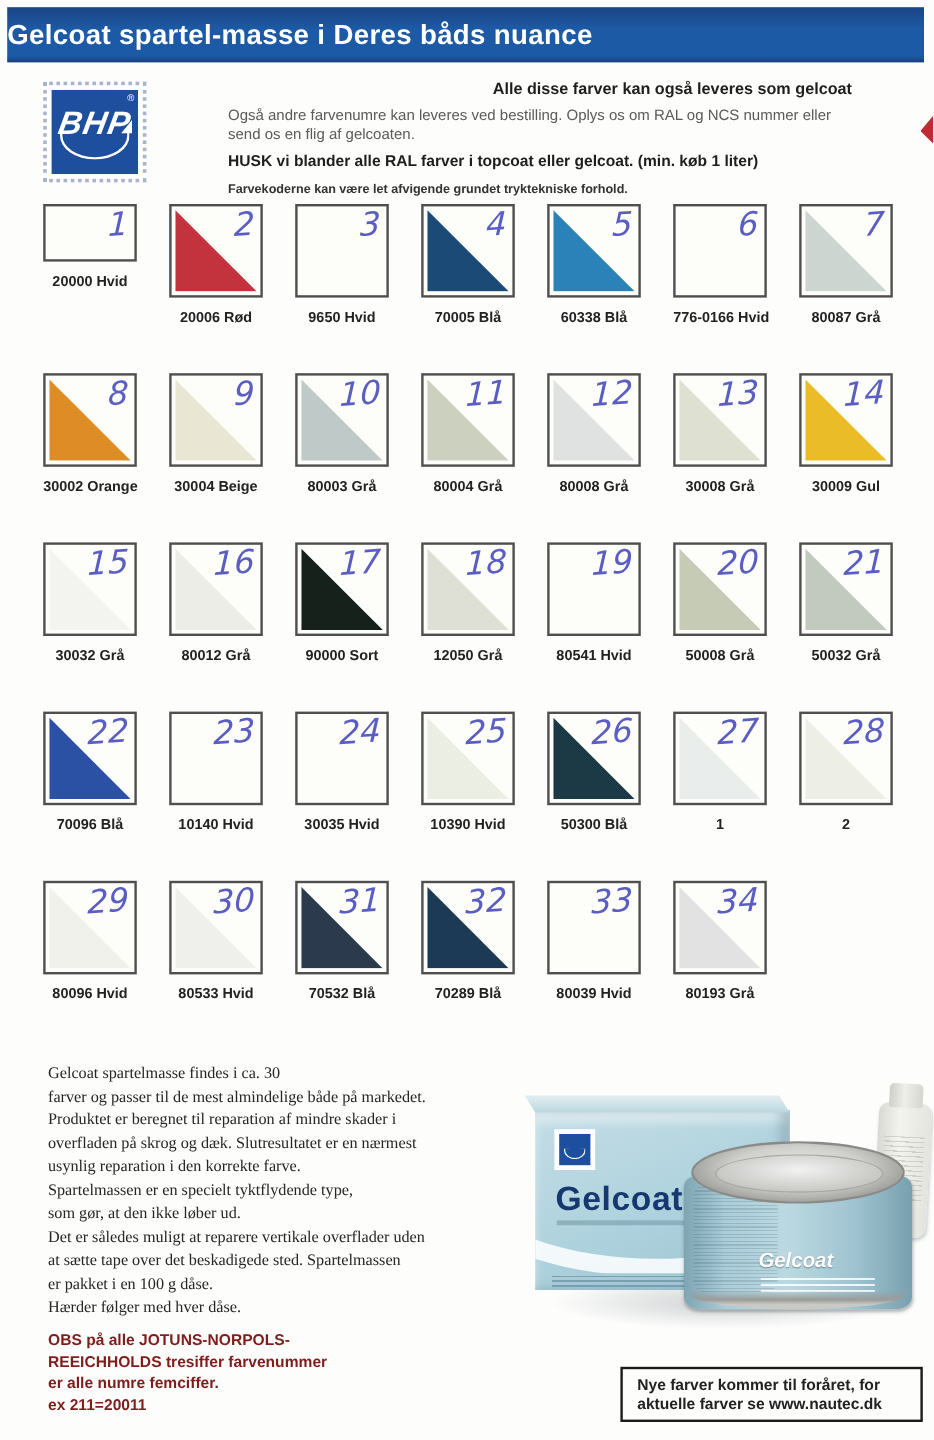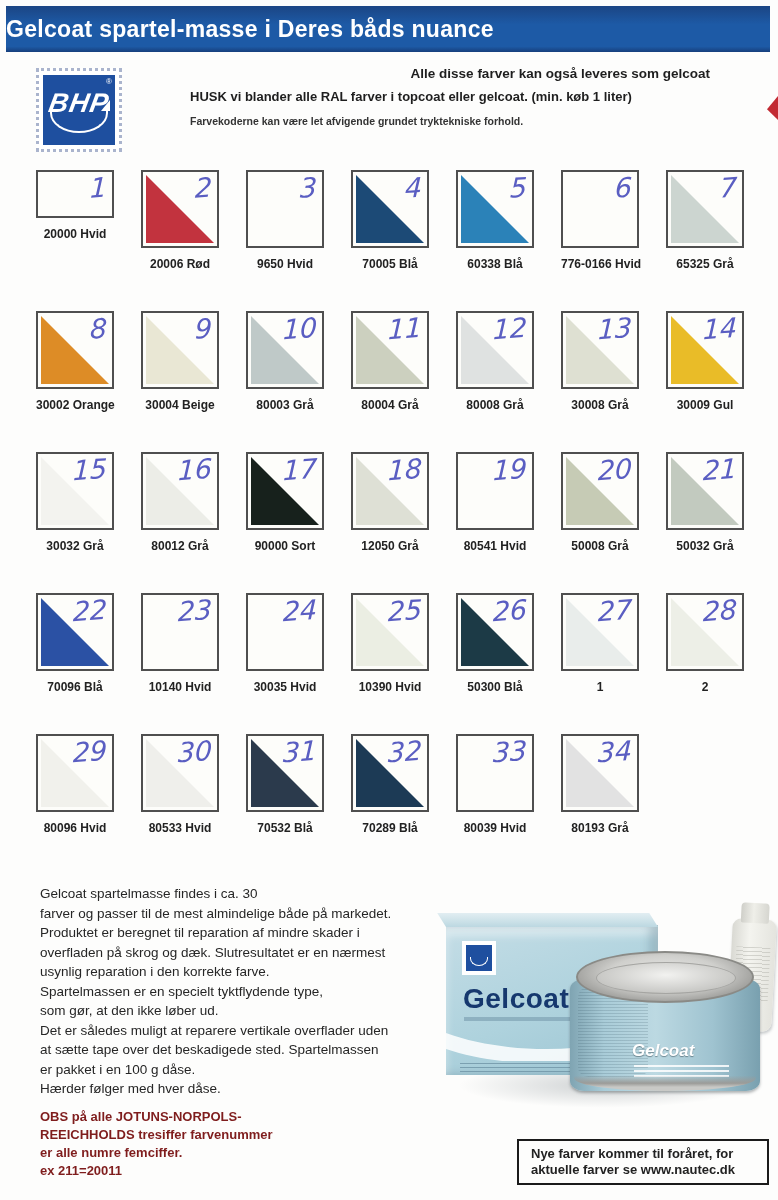--- a/index.html
+++ b/index.html
@@ -69,21 +69,21 @@
     color:#5a5ec2;font-size:27px;font-style:italic;
     font-family:"DejaVu Sans",sans-serif;transform:rotate(-4deg) skewX(-6deg);
     line-height:30px;
   }
   .swatch-label{
     margin-top:9px;width:78px;text-align:center;
     font-weight:bold;font-size:12px;color:#222;white-space:nowrap;
   }
   
   .description{position:absolute;left:40px;top:884px;width:430px;
-    font-size:13.5px;line-height:19.5px;color:#262626;}
+    font-size:13.5px;line-height:19.5px;color:#262626;font-family:Liberation Serif, serif;}
   .obs{position:absolute;left:40px;top:1108px;font-weight:bold;
     font-size:13px;line-height:18px;color:#7f1d1d;}
   
   .product{position:absolute;left:438px;top:893px;width:335px;height:235px;}
   .p-shadow{position:absolute;left:20px;top:170px;width:290px;height:45px;
     background:radial-gradient(ellipse at center,rgba(120,130,135,.35) 0%,rgba(0,0,0,0) 70%);}
   .p-box{
     position:absolute;left:8px;top:32px;width:212px;height:150px;
     background:linear-gradient(160deg,#c4dde6 0%,#aed2dd 55%,#9cc4d2 100%);
     box-shadow:inset -8px 0 10px rgba(90,120,135,.35), inset 0 10px 8px rgba(255,255,255,.5);
@@ -178,20 +178,21 @@
 <div class="logo-stamp">
   <div class="logo-inner">
     <span class="logo-text">BHP</span>
     <span class="logo-reg">®</span>
     <div class="logo-boat"></div>
   </div>
 </div>
 
 <div class="header-text">
   <div class="ht-bold1">Alle disse farver kan også leveres som gelcoat</div>
+  <div class="ht-gray">Også andre farvenumre kan leveres ved bestilling. Oplys os om RAL og NCS nummer eller send os en flig af gelcoaten.</div>
   <div class="ht-bold2">HUSK vi blander alle RAL farver i topcoat eller gelcoat. (min. køb 1 liter)</div>
   <div class="ht-small">Farvekoderne kan være let afvigende grundet tryktekniske forhold.</div>
 </div>
 
 <div class="red-edge-mark"></div>
 
 <div class="grid" id="grid">
   <div class="cell">
     <div class="swatch" style="height: 44px;">
 
@@ -238,21 +239,21 @@
       <div class="hand-num">6</div>
     </div>
     <div class="swatch-label">776-0166 Hvid</div>
   </div>
 
   <div class="cell">
     <div class="swatch">
       <div class="tri" style="background: rgb(204, 213, 208);"></div>
       <div class="hand-num">7</div>
     </div>
-    <div class="swatch-label">65325 Grå</div>
+    <div class="swatch-label">80087 Grå</div>
   </div>
 
   <div class="cell">
     <div class="swatch">
       <div class="tri" style="background: rgb(221, 140, 38);"></div>
       <div class="hand-num">8</div>
     </div>
     <div class="swatch-label">30002 Orange</div>
   </div>
 

